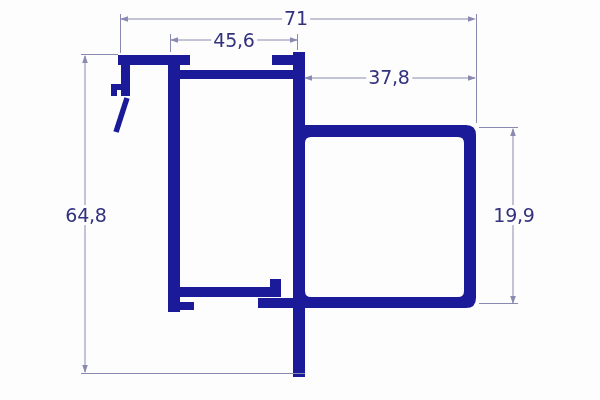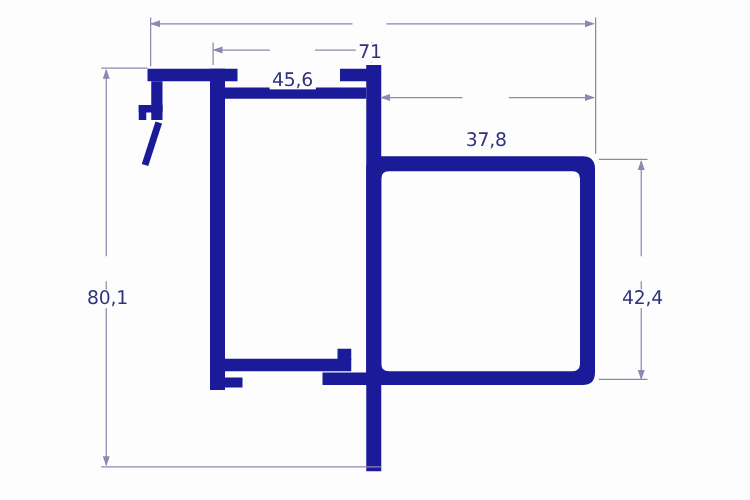--- a/index.html
+++ b/index.html
@@ -9,24 +9,24 @@
     overflow:hidden;
     font-family:"DejaVu Sans","Liberation Sans",sans-serif;
   }
   #drawing { position:absolute; left:0; top:0; }
   .p   { fill: var(--profile, #1b1b99); stroke:none; }
   .gasket { stroke: var(--profile, #1b1b99); stroke-width:5.5; fill:none; }
   .dim { stroke: var(--dimension-line, #8a8ab0); stroke-width:1; fill:none; }
   .dimfill { fill: var(--dimension-line, #8a8ab0); stroke:none; }
   .dimlabel {
     position:absolute; transform:translate(-50%,-50%);
-    font-size:15px; letter-spacing:-0.2px;
+    font-size:19px; letter-spacing:-0.2px;
     color: var(--dimension-text, #32327e);
     background: var(--background, #fdfdfd);
-    padding:0 2px; white-space:nowrap; line-height:1;margin-top:24px;
+    padding:0 2px; white-space:nowrap; line-height:1;
   }
 </style>
 </head>
 <body>
 
 <div id="stage">
 
   <svg id="drawing" width="600" height="400" viewBox="0 0 600 400">
 
     <g>
@@ -86,18 +86,18 @@
       <polygon class="dimfill" points="513,304 510.2,296 515.8,296"></polygon>
       <path class="dim" d="M479,127.5 H518"></path>
       <path class="dim" d="M479,303.5 H518"></path>
     </g>
   </svg>
 
   <span class="dimlabel" style="left:296px; top:18px;">71</span>
 
   <span class="dimlabel" style="left:234px; top:40px;">45,6</span>
 
-  <span class="dimlabel" style="left:389px; top:88px;">37,8</span>
+  <span class="dimlabel" style="left:389px; top:77px;">37,8</span>
 
-  <span class="dimlabel" style="left:86px; top:215px;">80,1</span>
+  <span class="dimlabel" style="left:86px; top:215px;">64,8</span>
 
-  <span class="dimlabel" style="left:514px; top:215px;">42,4</span>
+  <span class="dimlabel" style="left:514px; top:215px;">19,9</span>
 </div>
 
 </body></html>

